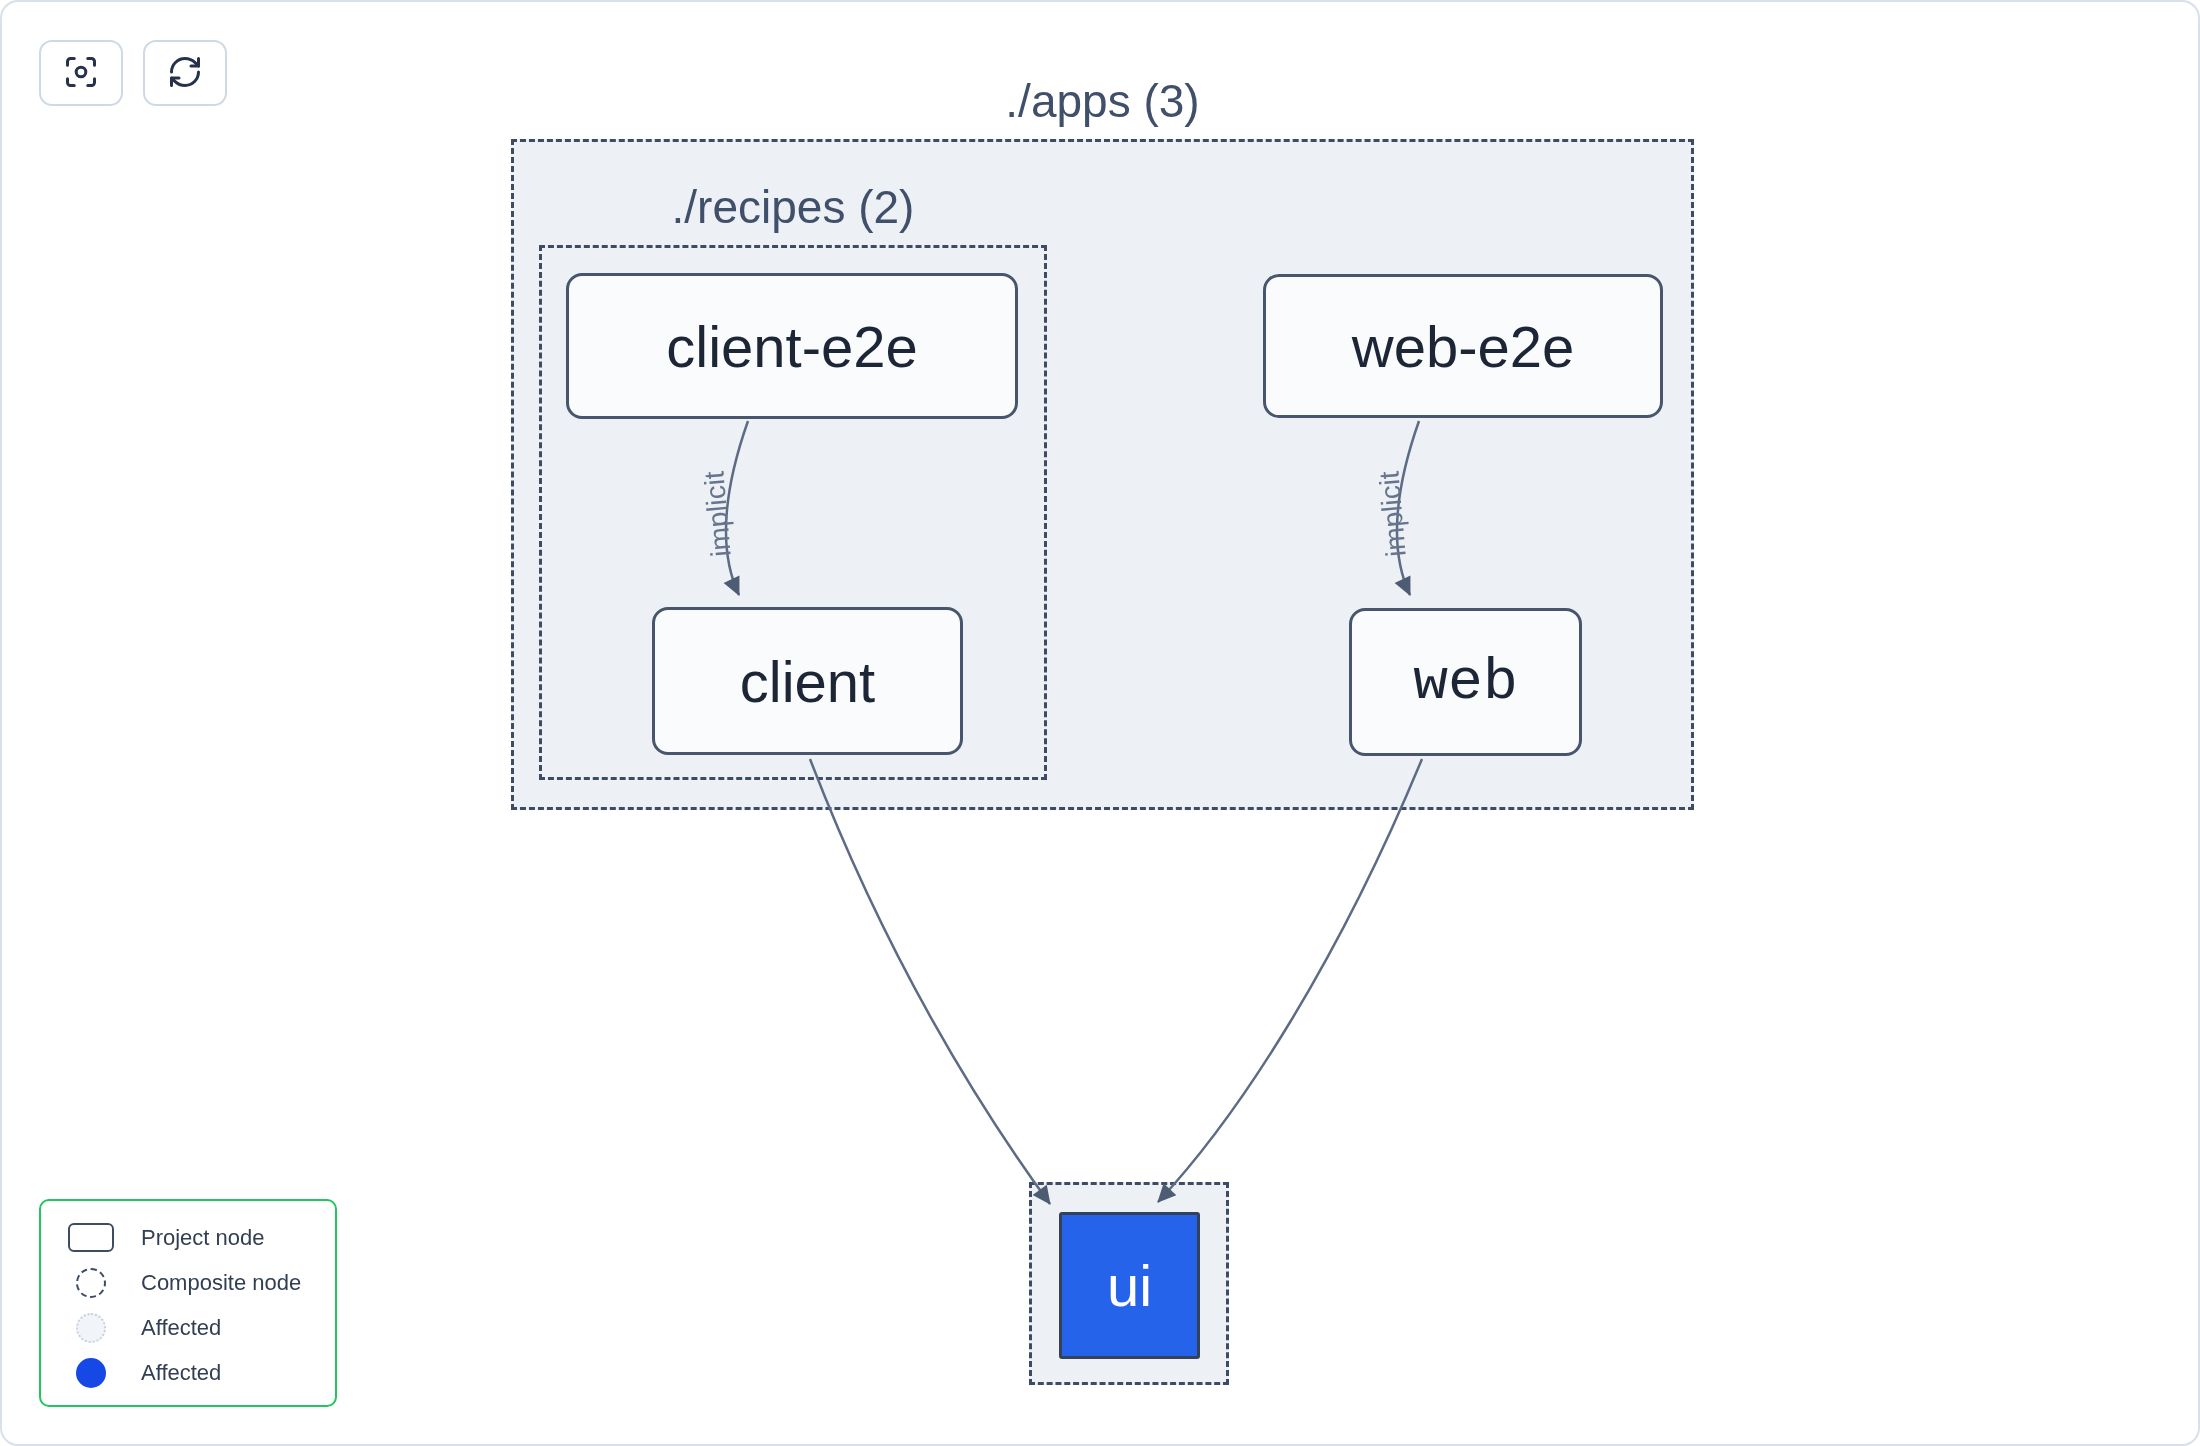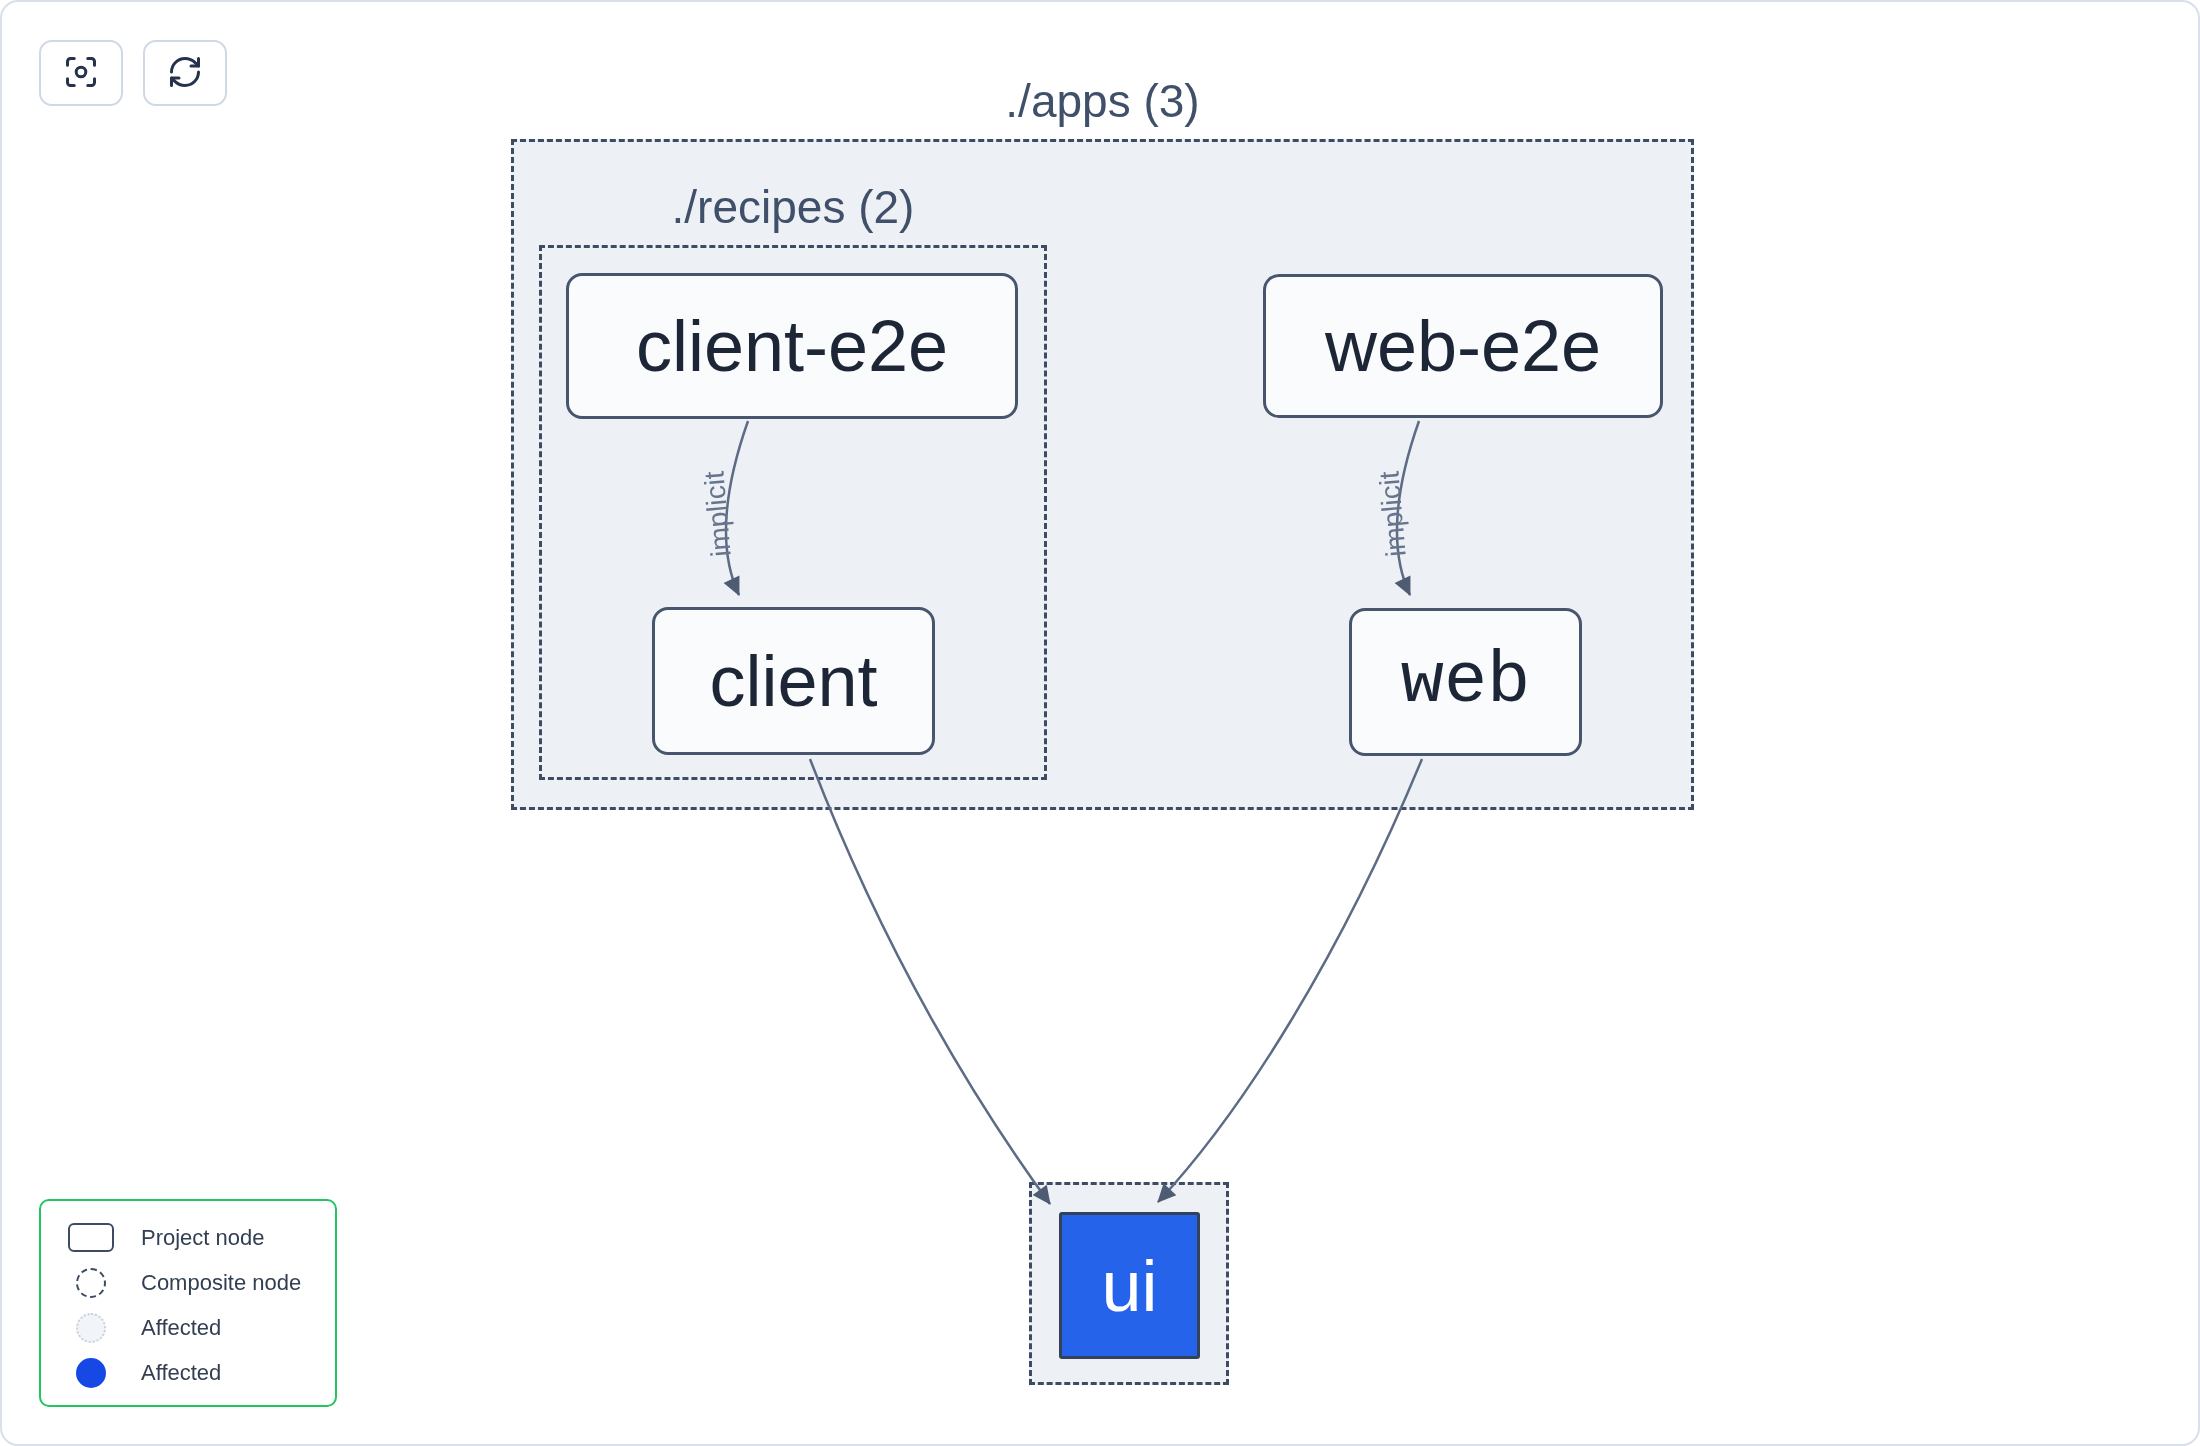--- a/index.html
+++ b/index.html
@@ -73,27 +73,27 @@
 
   
   .node {
     position: absolute;
     background: #fafbfd;
     border: 3px solid #47566d;
     border-radius: 16px;
     box-sizing: border-box;
     display: flex; align-items: center; justify-content: center;
     color: #1d2636;
-    font-size: 72px;
+    font-size: 58px;
     z-index: 5;
     cursor: pointer;
   }
   .node-client-e2e { left: 564px;  top: 271px;  width: 452px; height: 146px; }
   .node-web-e2e    { left: 1261px; top: 272px;  width: 400px; height: 144px; }
-  .node-client     { left: 650px;  top: 605px;  width: 283px; height: 148px; }
+  .node-client     { left: 650px;  top: 605px;  width: 311px; height: 148px; }
   .node-web        { left: 1347px; top: 606px;  width: 233px; height: 148px; font-family: Liberation Mono, monospace; }
   .node-touched {
     background: #2563eb;
     border-color: #33415a;
     color: #ffffff;
     border-radius: 3px;
   }
   .node-ui { left: 1057px; top: 1210px; width: 141px; height: 147px; }
 
   

